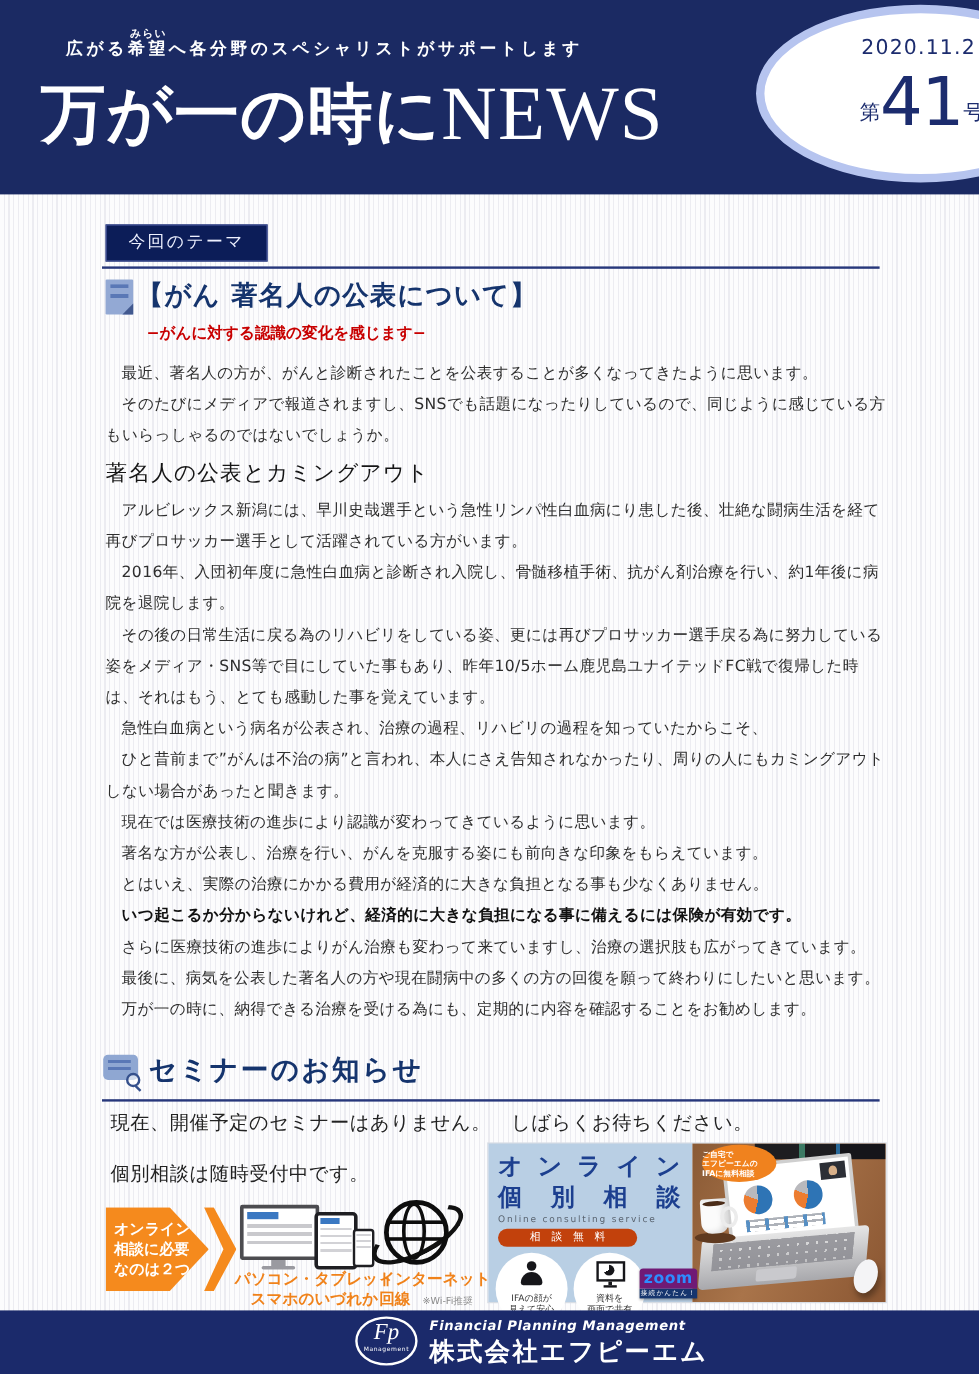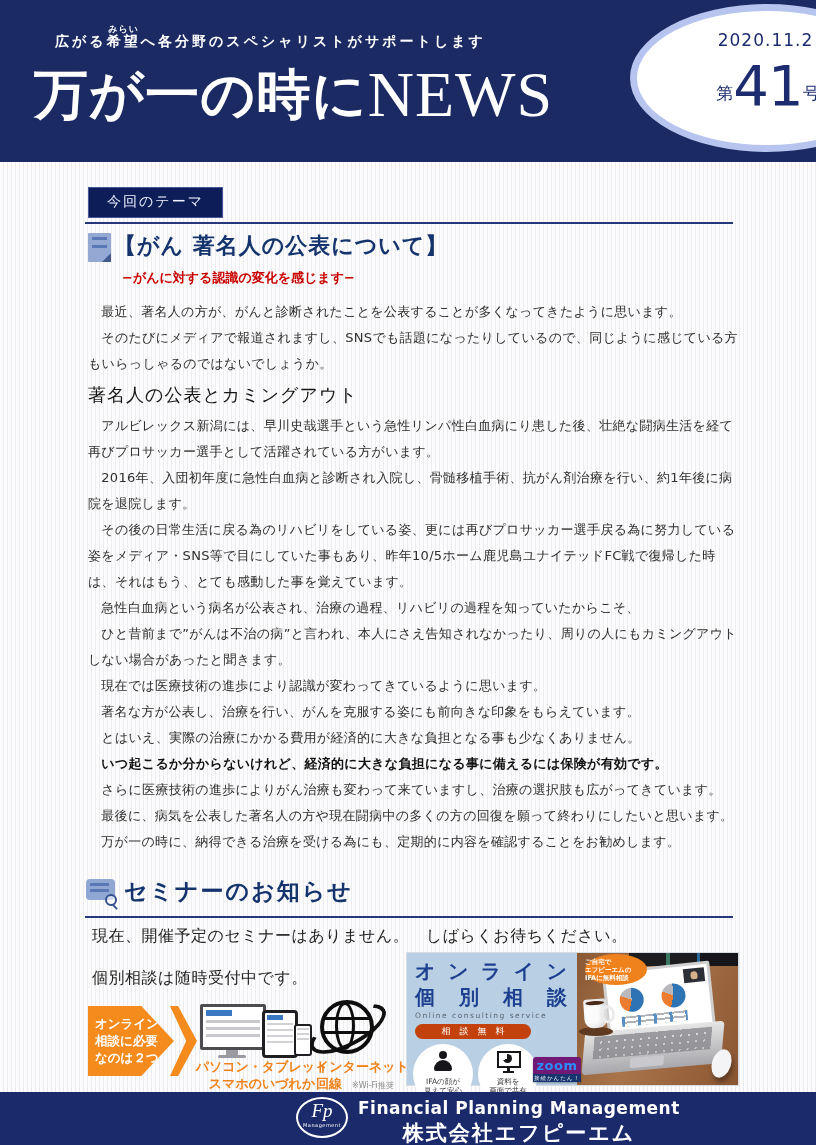--- a/index.html
+++ b/index.html
@@ -176,21 +176,21 @@
          border-radius:50%; transform:rotate(18deg); box-shadow:3px 4px 5px rgba(0,0,0,.35); z-index:4; }
 
   
   .footer { position:absolute; left:0; top:1092px; width:816px; height:53px; background:#1b2a6b; }
   .fp-logo { position:absolute; left:296px; top:5px; width:52px; height:41px; border:2px solid #fff;
              border-radius:50%; box-sizing:border-box; text-align:center; color:#fff; }
   .fp-logo .fp { font-family:"Liberation Serif","DejaVu Serif",serif; font-style:italic;
              font-size:19px; line-height:24px; display:block; }
   .fp-logo .mgmt { font-size:5px; line-height:5px; display:block; letter-spacing:0.5px; }
   .company { position:absolute; left:358px; top:6px; color:#fff; }
-  .company .en { font-size:17px; font-weight:bold; letter-spacing:0.5px; }
+  .company .en { font-size:11px; font-weight:bold; letter-spacing:0.5px;font-style:italic; }
   .company .jp { font-size:21px; font-weight:bold; letter-spacing:2px; margin-top:1px;text-align:center; }
 </style>
 </head>
 <body>
 
 <div class="page">
 
   <div class="header">
     <div class="tagline"><span>広がる</span><ruby><span>希望</span><rt>みらい</rt></ruby><span>へ各分野のスペシャリストがサポートします</span></div>
     <div class="masthead">

